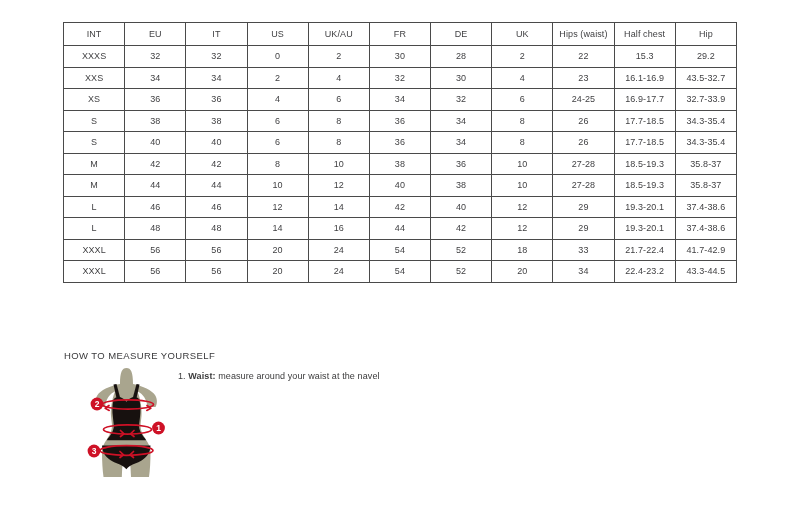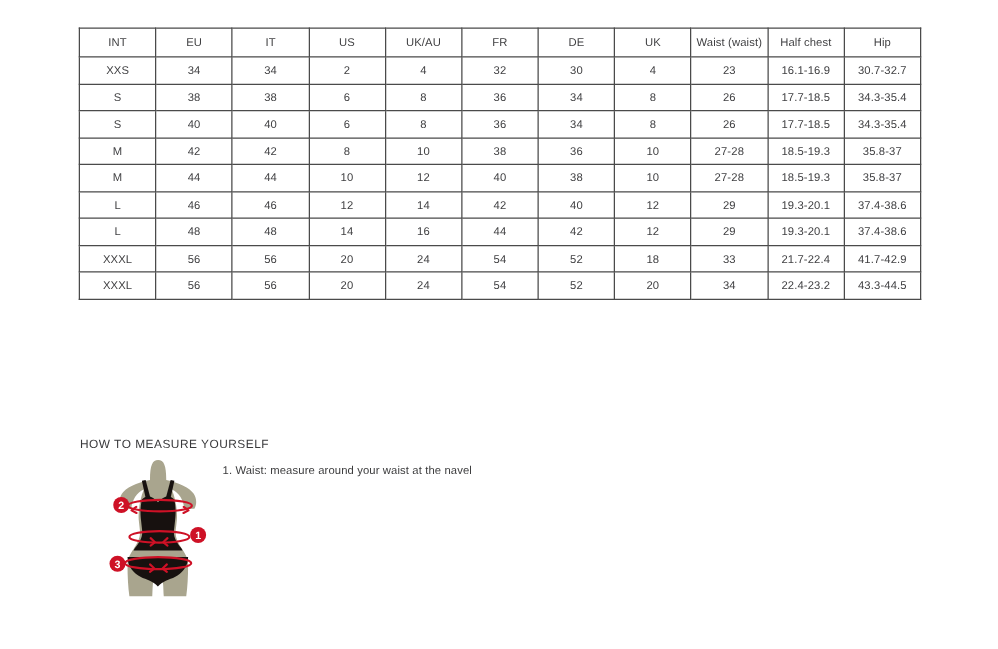--- a/index.html
+++ b/index.html
@@ -50,54 +50,80 @@
     position: absolute;
     left: 178px; top: 371px;
     list-style: none;
   }
   .instructions li {
     font-size: 9px;
     color: #3b3b3c;
     margin-bottom: 5.5px;
     letter-spacing: 0.1px;
   }
-  .instructions b { font-weight: 400; }
+  .instructions b { font-weight: 700; }
 </style>
 </head>
 <body>
 
 <table class="size-table">
   <thead>
     <tr>
         <th>INT</th>
         <th>EU</th>
         <th>IT</th>
         <th>US</th>
         <th>UK/AU</th>
         <th>FR</th>
         <th>DE</th>
         <th>UK</th>
-        <th>Waist (waist)</th>
+        <th>Hips (waist)</th>
         <th>Half chest</th>
         <th>Hip</th>
       </tr>
   </thead>
   <tbody>
+      <tr>
+        <td>XXXS</td>
+        <td>32</td>
+        <td>32</td>
+        <td>0</td>
+        <td>2</td>
+        <td>30</td>
+        <td>28</td>
+        <td>2</td>
+        <td>22</td>
+        <td>15.3</td>
+        <td>29.2</td>
+      </tr>
       <tr>
         <td>XXS</td>
         <td>34</td>
         <td>34</td>
         <td>2</td>
         <td>4</td>
         <td>32</td>
         <td>30</td>
         <td>4</td>
         <td>23</td>
         <td>16.1-16.9</td>
-        <td>30.7-32.7</td>
+        <td>43.5-32.7</td>
+      </tr>
+      <tr>
+        <td>XS</td>
+        <td>36</td>
+        <td>36</td>
+        <td>4</td>
+        <td>6</td>
+        <td>34</td>
+        <td>32</td>
+        <td>6</td>
+        <td>24-25</td>
+        <td>16.9-17.7</td>
+        <td>32.7-33.9</td>
       </tr>
       <tr>
         <td>S</td>
         <td>38</td>
         <td>38</td>
         <td>6</td>
         <td>8</td>
         <td>36</td>
         <td>34</td>
         <td>8</td>

